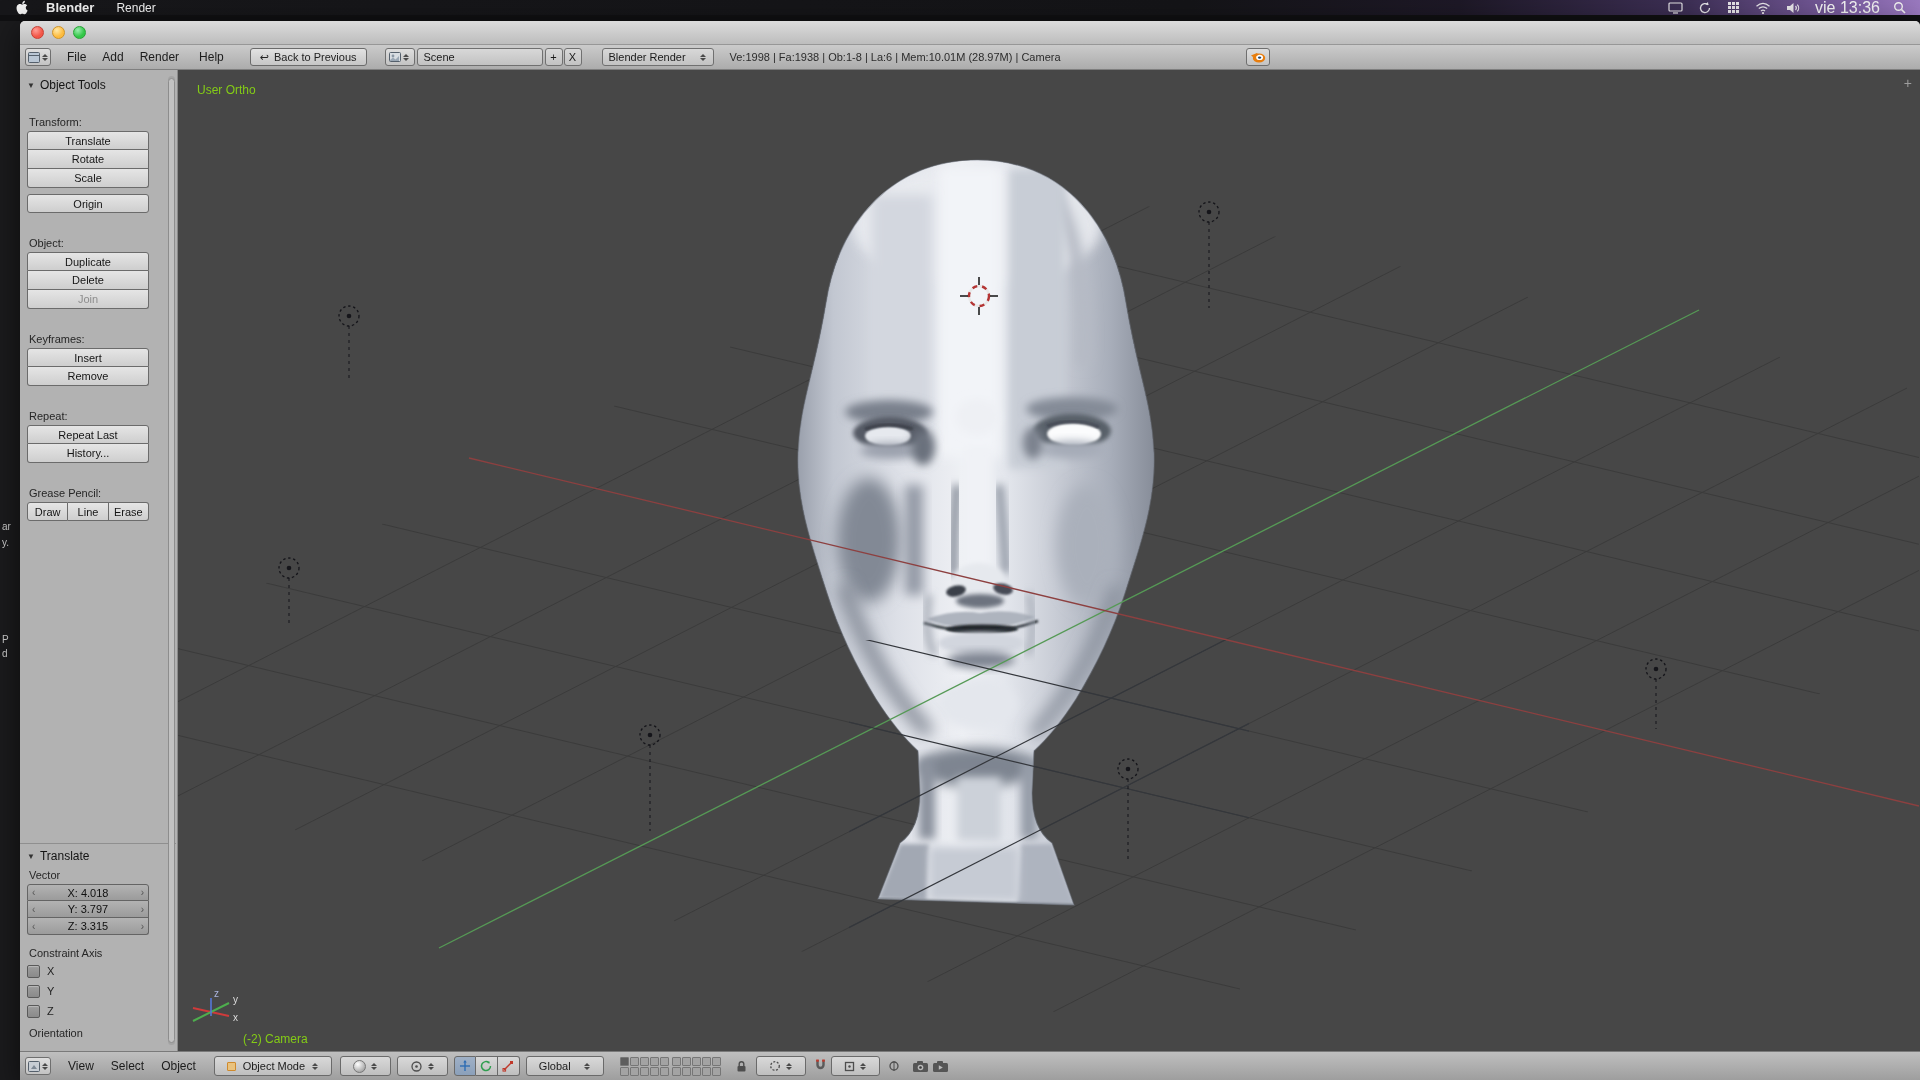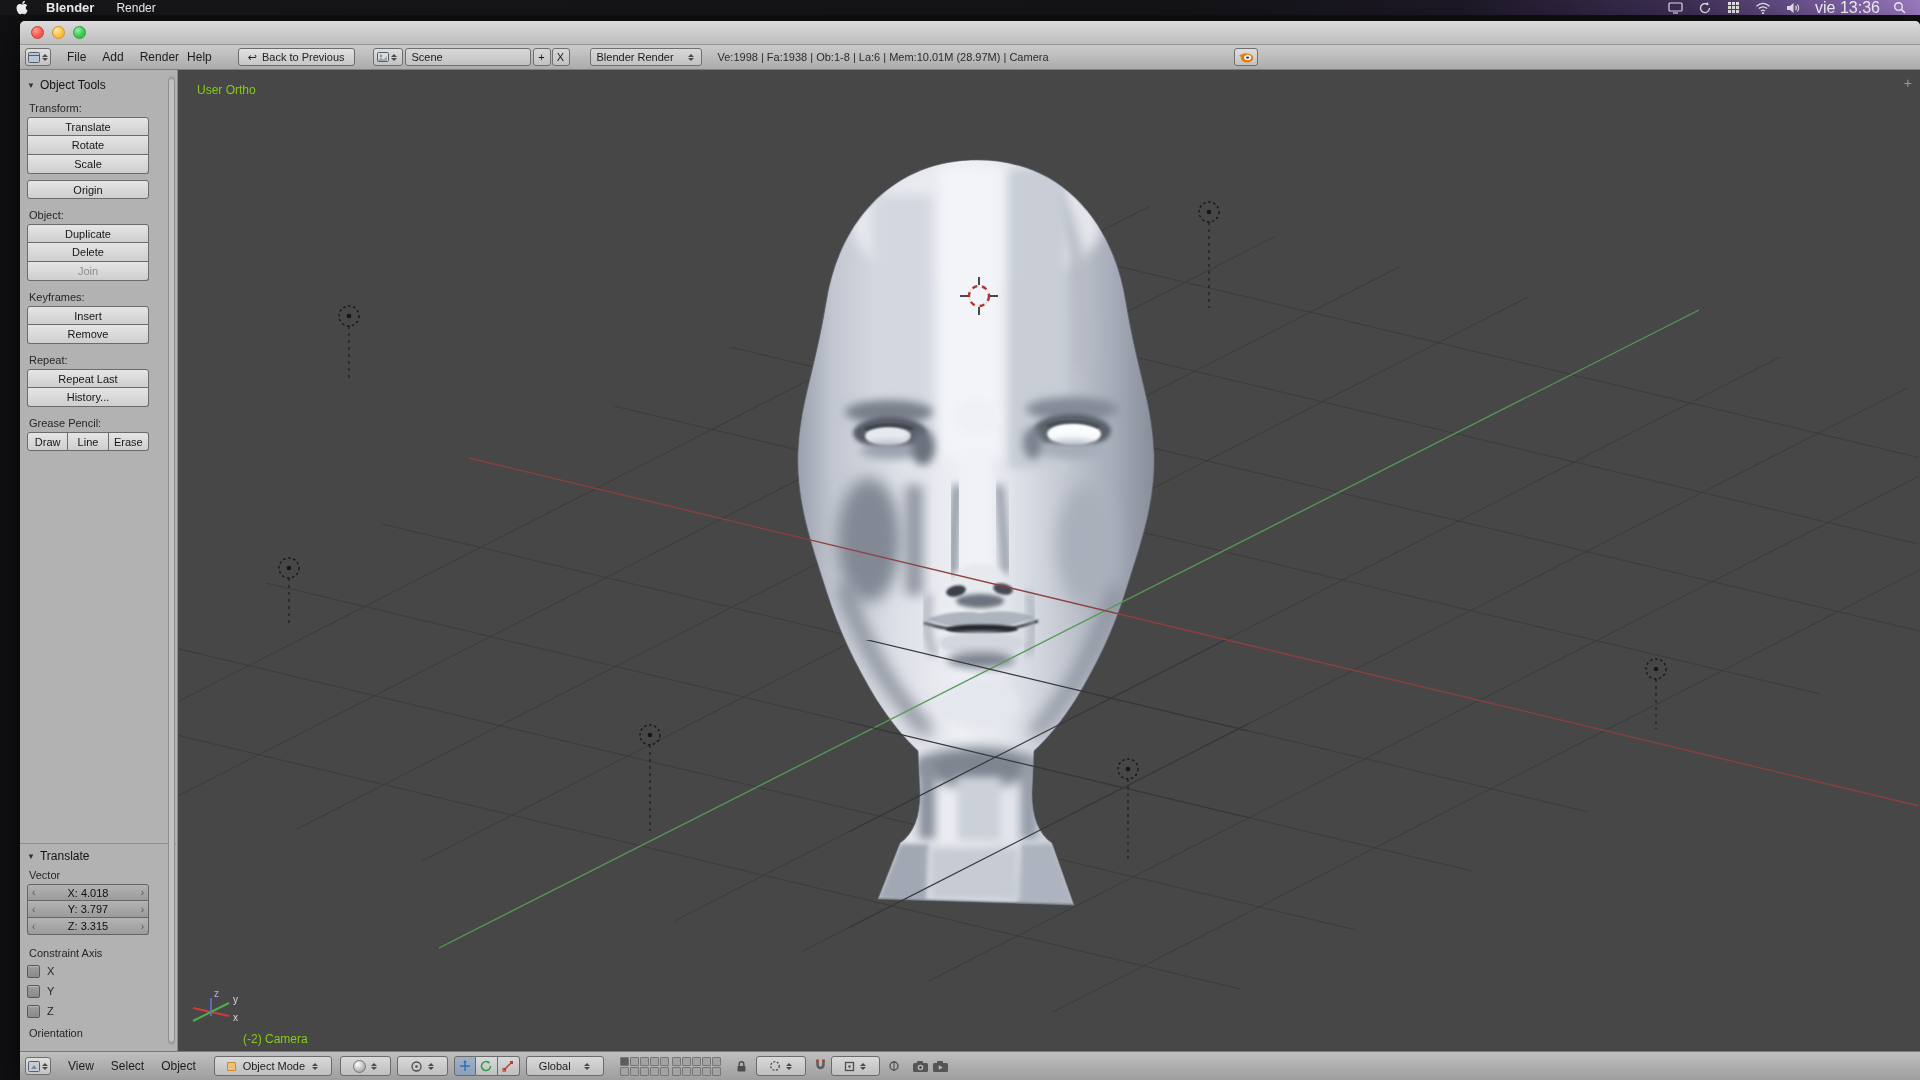--- a/index.html
+++ b/index.html
@@ -50,21 +50,21 @@
   .arrs::after{top:6px;border-top-color:#4a4a4a}
   .stats{margin-left:16px;font-size:11px;color:#2c2c2c;white-space:nowrap}
 
   
   .main{display:flex;height:981px}
   .tshelf{position:relative;width:158px;flex:none;background:#b2b2b2;border-right:1px solid #8a8a8a;
     padding:8px 0 0 7px;font-size:11px;color:#242424}
   .tools{width:122px}
   .phead{display:flex;align-items:center;gap:5px;font-size:12px;color:#141414;margin-bottom:4px}
   .tri{font-size:8px;color:#333}
-  .slabel{margin:10px 2px 3px;font-size:11px;color:#262626}
+  .slabel{margin:24px 2px 3px;font-size:11px;color:#262626}
   .tbtn{height:19px;background:linear-gradient(#e5e5e5,#cecece);border:1px solid #6b6b6b;
     font-size:11px;color:#151515;display:flex;align-items:center;justify-content:center;cursor:default}
   .vgroup .tbtn+.tbtn{border-top:none}
   .vgroup .tbtn:first-child{border-radius:3px 3px 0 0}
   .vgroup .tbtn:last-child{border-radius:0 0 3px 3px}
   .single{border-radius:3px;margin-top:6px}
   .tbtn.disabled{color:#8d8d8d}
   .hgroup{display:flex}
   .hgroup .tbtn{flex:1}
   .hgroup .tbtn+.tbtn{border-left:none}
@@ -110,20 +110,26 @@
   .lgrid{display:grid;grid-template-columns:repeat(5,9px);grid-auto-rows:9px;gap:1px}
   .lcell{background:#a3a3a3;border:1px solid #767676;border-radius:1px}
   .lcell.active{background:#5d5d5d}
   .ico-btn{margin-left:8px;display:flex;align-items:center}
 </style>
 </head>
 <body>
 
 <div class="screen">
 
+  <div class="desktop-strip">
+    <span class="frag" style="top:500px">ar</span>
+    <span class="frag" style="top:516px">y.</span>
+    <span class="frag" style="top:613px">P</span>
+    <span class="frag" style="top:627px">d</span>
+  </div>
 
   <div class="menubar">
     <span class="apple">
       <svg width="12" height="15" viewBox="0 0 14 17">
           <path fill="#f2f2f2" d="M11.4 8.9c0-2 1.6-3 1.7-3-1-1.4-2.4-1.6-2.9-1.6-1.2-.1-2.4.7-3 .7-.6 0-1.6-.7-2.6-.7-1.3 0-2.6.8-3.3 2-1.4 2.4-.4 6 1 8 .7 1 1.5 2 2.5 2 1 0 1.4-.6 2.6-.6 1.2 0 1.5.6 2.6.6 1.1 0 1.8-1 2.4-2 .8-1.1 1.1-2.2 1.1-2.3 0 0-2.1-.8-2.1-3.1z"></path>
           <path fill="#f2f2f2" d="M9.6 3.2c.5-.7.9-1.6.8-2.5-.8 0-1.7.5-2.3 1.2-.5.6-.9 1.5-.8 2.4.9.1 1.8-.4 2.3-1.1z"></path>
         </svg>
     </span>
     <span class="appname">Blender</span>
     <span class="mitem">Render</span>
@@ -192,21 +198,21 @@
       <div class="ed-btn">
         <svg width="12" height="11" viewBox="0 0 12 11">
             <rect x="0.5" y="0.5" width="11" height="10" rx="1" fill="#b9c6d4" stroke="#55606c"></rect>
             <line x1="0.5" y1="3.5" x2="11.5" y2="3.5" stroke="#55606c"></line>
           </svg>
         <span class="arrs"></span>
       </div>
       <span class="hmenu">File</span>
       <span class="hmenu">Add</span>
       <span class="hmenu">Render</span>
-      <span class="hmenu" style="margin-left:8px">Help</span>
+      <span class="hmenu" style="margin-left:20px">Help</span>
 
       <div class="pillbtn">
         <span>↩</span>
         <span>Back to Previous</span>
       </div>
 
       <div class="ed-btn" style="margin-left:18px;width:30px">
         <svg width="12" height="10" viewBox="0 0 12 10">
             <rect x="0.5" y="0.5" width="11" height="9" rx="1" fill="#d8dde2" stroke="#55606c"></rect>
             <circle cx="4" cy="4" r="1.4" fill="#8a97a4"></circle>

